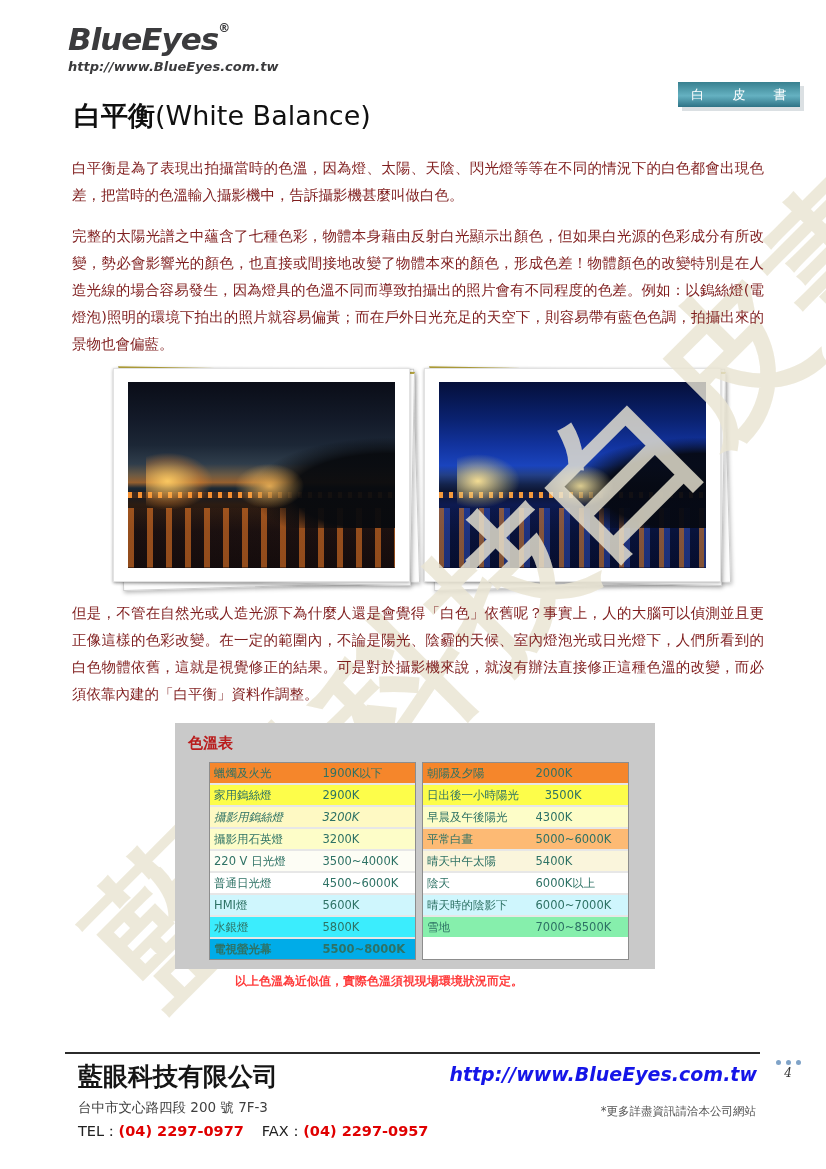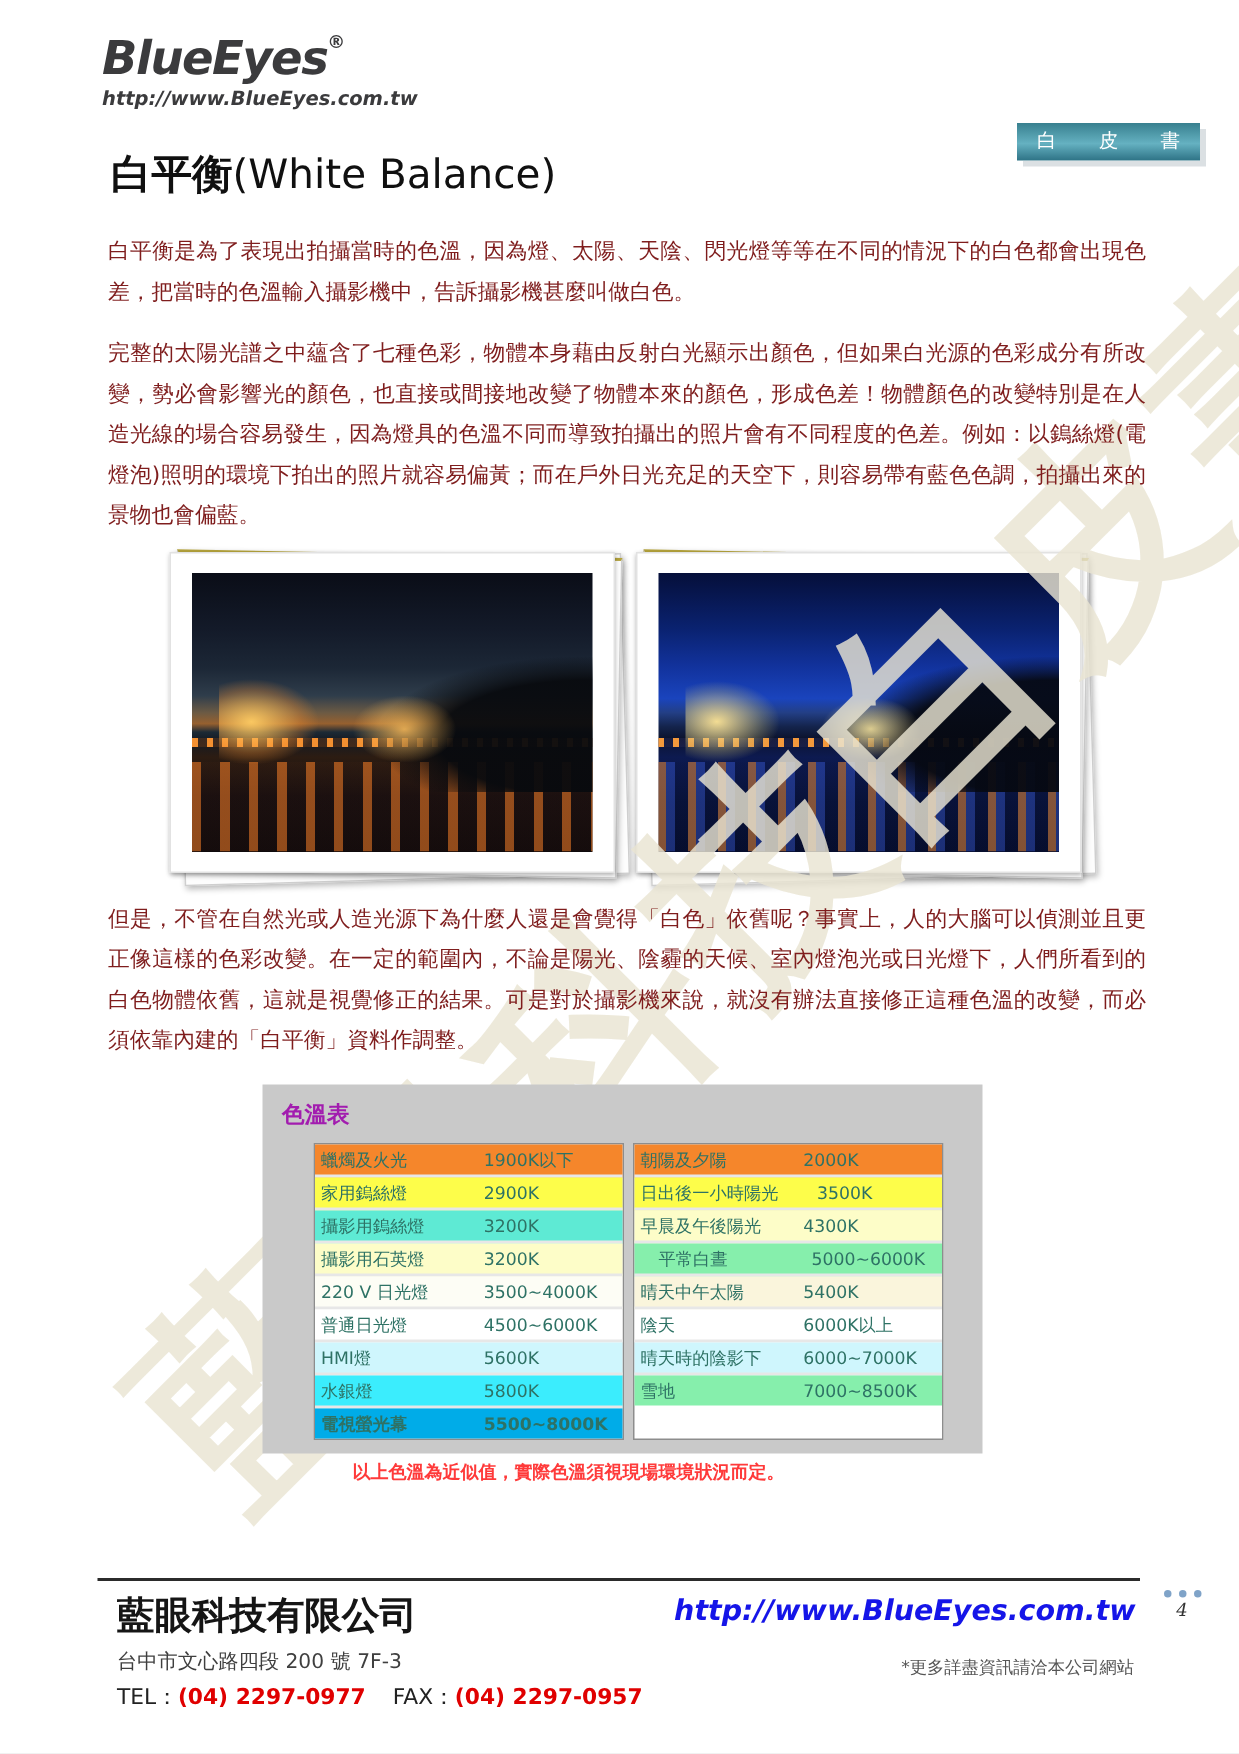--- a/index.html
+++ b/index.html
@@ -58,21 +58,21 @@
       radial-gradient(ellipse 180px 70px at 98% 60%, rgba(6,9,18,0.95) 55%, transparent 78%),
       repeating-linear-gradient(90deg, rgba(255,160,60,0.95) 0 4px, rgba(40,40,80,0.45) 4px 10px),
       repeating-linear-gradient(90deg, rgba(255,150,60,0.5) 0 5px, rgba(70,110,255,0.35) 5px 11px, rgba(10,18,60,0.1) 11px 20px),
       linear-gradient(to bottom,#050f3a 0%,#0a2270 20%,#12339e 34%,#1a44bd 45%,#233f86 50%,#14244d 55%,#0c1430 59%,#0d1a50 66%,#081239 82%,#060d2c 100%);
     background-size:116px 68px,90px 50px,200px 90px,100% 6px,100% 32%,100% 100%;
     background-position:12% 52%,52% 55%,100% 58%,0 61%,0 100%,0 0;
   }
 
   
   .panel{position:absolute;left:175px;top:723px;width:480px;height:246px;background:#c9c9c9;z-index:3;}
-  .panel-title{padding:11px 0 0 13px;font-size:15px;font-weight:bold;color:#a21caf;}
+  .panel-title{padding:11px 0 0 13px;font-size:15px;font-weight:bold;color:#b91c1c;}
   .ttable{display:flex;gap:6px;margin:9px 0 13px 34px;width:420px;}
   .thalf{flex:1;border:1px solid #8d8d8d;background:#fff;}
   .t-row{display:flex;height:20px;line-height:20px;border-bottom:2px solid #e7e7e7;font-size:11.5px;color:#2e7265;overflow:hidden;}
   .t-row:last-child{border-bottom:none;}
   .t-label{width:54%;padding-left:4px;white-space:nowrap;overflow:hidden;}
   .t-value{width:46%;white-space:nowrap;}
   .t-note{margin:7px 0 0 60px;font-size:12px;font-weight:bold;color:#ff3a3a;}
 
   
   .footer-rule{position:absolute;left:65px;top:1052px;width:695px;border-top:2px solid #2b2b2b;}
@@ -129,21 +129,21 @@
     <div class="ttable">
       <div class="thalf">
           <div class="t-row" style="background: rgb(245, 134, 43);">
             <div class="t-label">蠟燭及火光</div>
             <div class="t-value">1900K以下</div>
           </div>
           <div class="t-row" style="background: rgb(253, 253, 74);">
             <div class="t-label">家用鎢絲燈</div>
             <div class="t-value">2900K</div>
           </div>
-          <div class="t-row" style="background: #5eead4;">
+          <div class="t-row" style="background: #fef9c3; font-style: italic;">
             <div class="t-label">攝影用鎢絲燈</div>
             <div class="t-value">3200K</div>
           </div>
           <div class="t-row" style="background: rgb(253, 253, 200);">
             <div class="t-label">攝影用石英燈</div>
             <div class="t-value">3200K</div>
           </div>
           <div class="t-row" style="background: rgb(253, 253, 245);">
             <div class="t-label">220 V 日光燈</div>
             <div class="t-value">3500~4000K</div>
@@ -171,21 +171,21 @@
             <div class="t-value">2000K</div>
           </div>
           <div class="t-row" style="background: rgb(253, 253, 74); gap: 20px;">
             <div class="t-label">日出後一小時陽光</div>
             <div class="t-value">3500K</div>
           </div>
           <div class="t-row" style="background: rgb(253, 253, 200);">
             <div class="t-label">早晨及午後陽光</div>
             <div class="t-value">4300K</div>
           </div>
-          <div class="t-row" style="background: #86efac; padding-left: 12px;">
+          <div class="t-row" style="background: #fdba74;">
             <div class="t-label">平常白晝</div>
             <div class="t-value">5000~6000K</div>
           </div>
           <div class="t-row" style="background: rgb(250, 245, 220);">
             <div class="t-label">晴天中午太陽</div>
             <div class="t-value">5400K</div>
           </div>
           <div class="t-row" style="background: rgb(255, 255, 255);">
             <div class="t-label">陰天</div>
             <div class="t-value">6000K以上</div>

